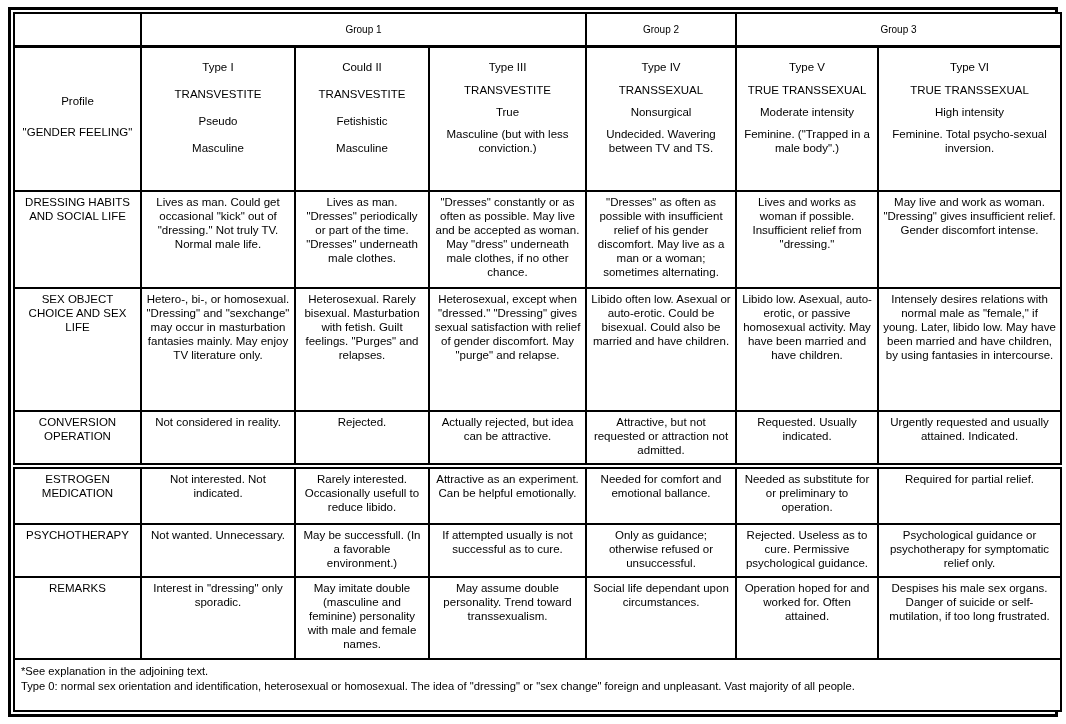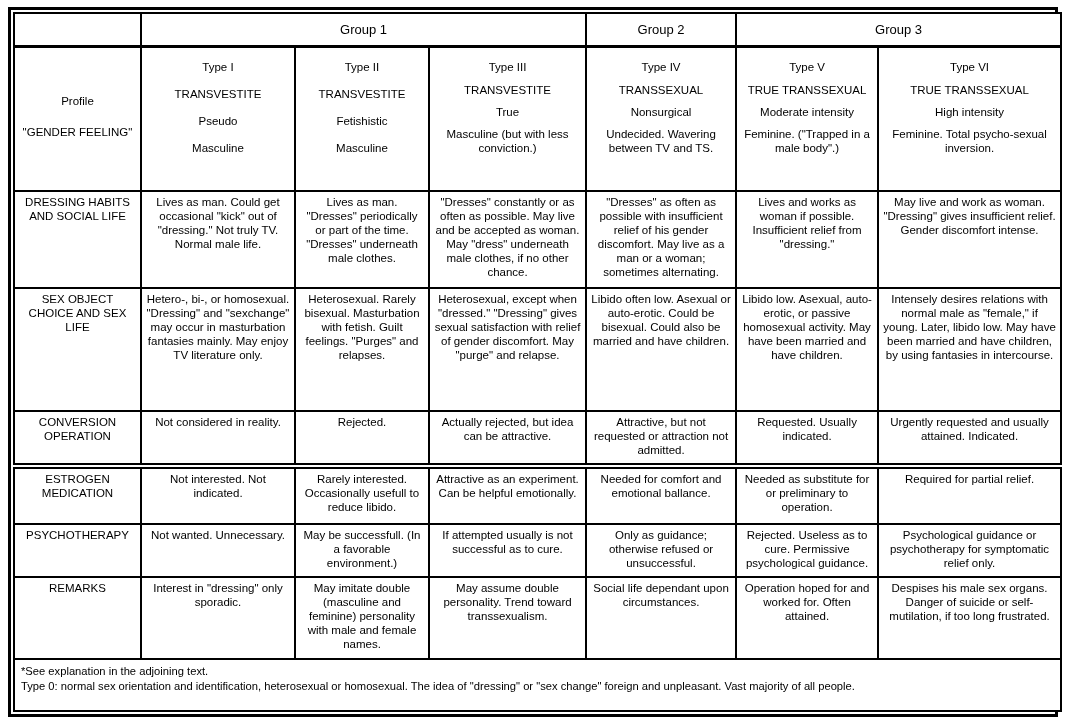--- a/index.html
+++ b/index.html
@@ -50,21 +50,21 @@
     font-weight: bold;
     font-style: italic;
     font-size: 13px;
     line-height: 1.35;
   }
   
   tr.group-row td {
     height: 24px;
     vertical-align: middle;
     border-bottom: 3px solid #000;
-    font-size: 13px;
+    font-size: 10px;
   }
   
   tr.profile-row { height: 115px; }
   tr.profile-row td { padding: 0; }
   .type-stack {
     box-sizing: border-box;
     height: 113px;
     display: flex;
     flex-direction: column;
     justify-content: space-between;
@@ -136,21 +136,21 @@
         <td>
           <div class="type-stack">
             <div>Type I</div>
             <div>TRANSVESTITE</div>
             <div>Pseudo</div>
             <div>Masculine</div>
           </div>
         </td>
         <td>
           <div class="type-stack">
-            <div>Type II</div>
+            <div>Could II</div>
             <div>TRANSVESTITE</div>
             <div>Fetishistic</div>
             <div>Masculine</div>
           </div>
         </td>
         <td class="dbl-left">
           <div class="type-stack">
             <div>Type III</div>
             <div>TRANSVESTITE</div>
             <div>True</div>

